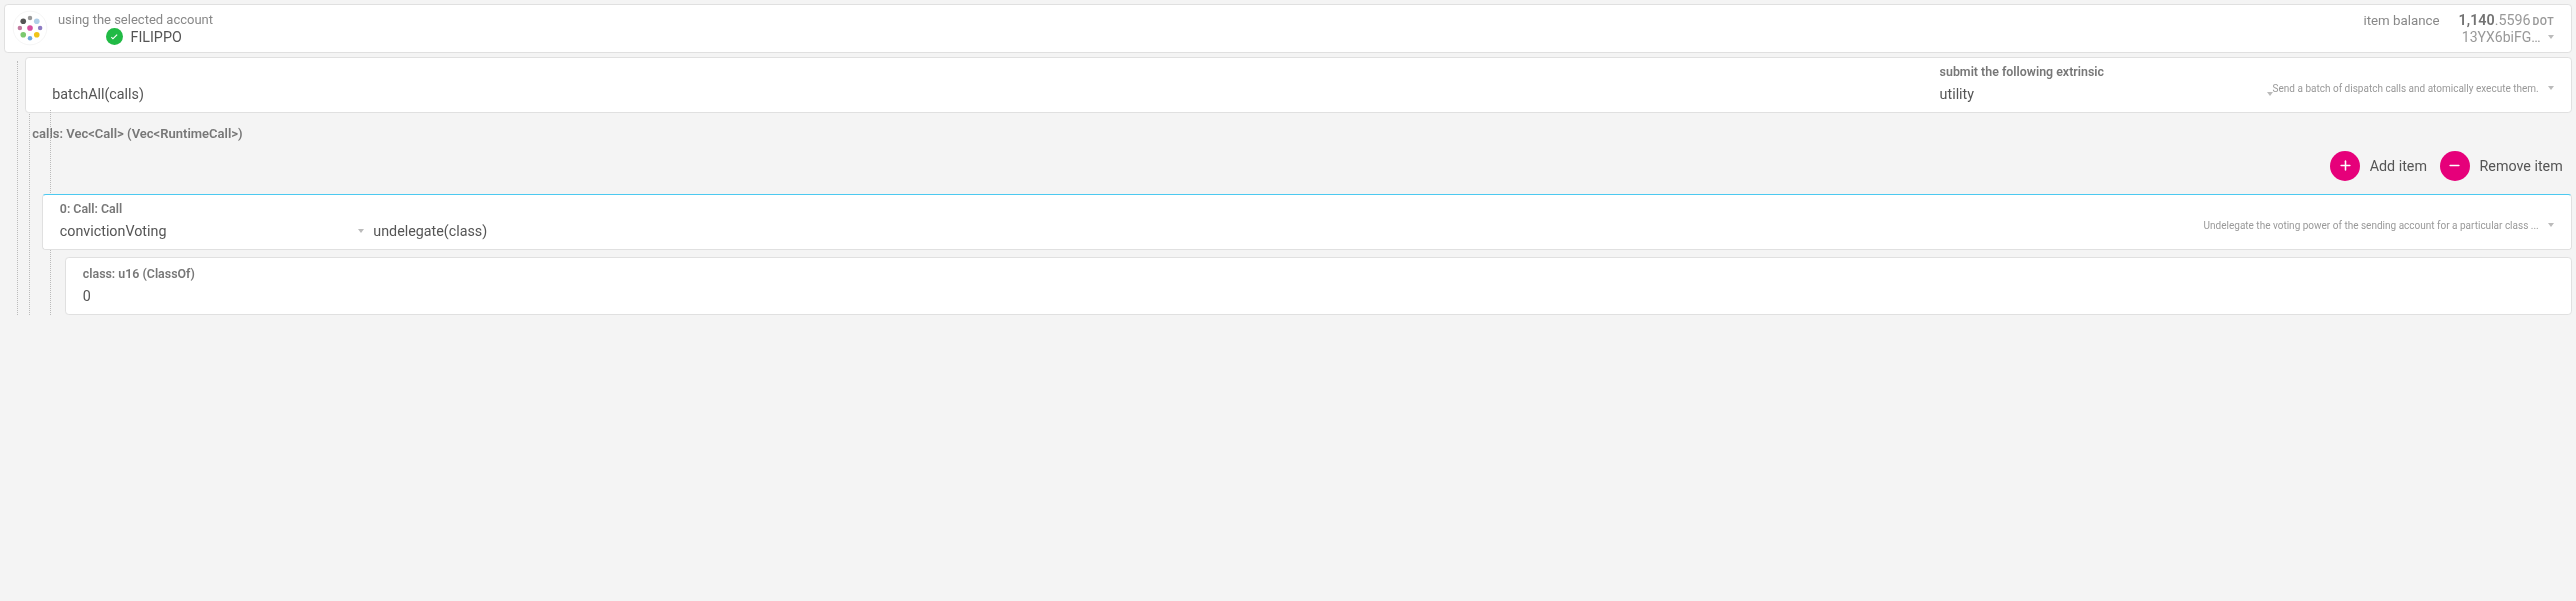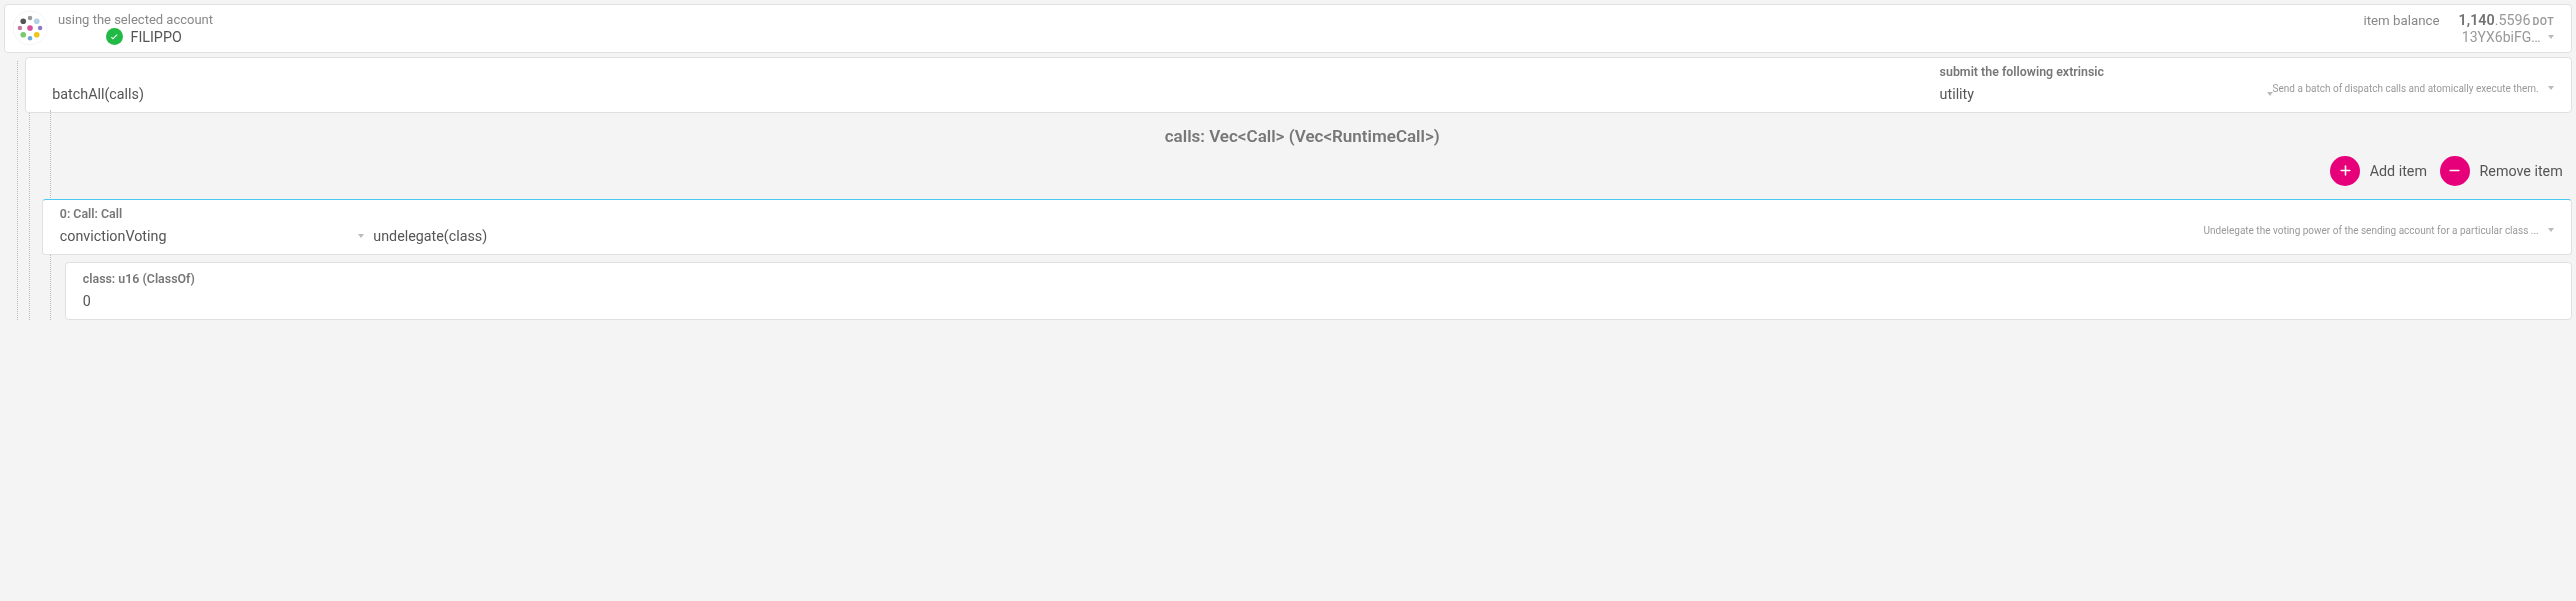--- a/index.html
+++ b/index.html
@@ -56,21 +56,21 @@
     padding: 5.7px 17px 9.5px 17px;
   }
   .ext-col { display:flex; flex-direction:column; }
   .ext-module-col { flex:0 0 333px; }
   .ext-method-col { flex:1; padding-left:9.5px;}
   .ext-desc-col { flex:0 0 auto; display:flex; align-items:center; gap:9.5px; }
   .field-label { color:#777; font-size:12.4px; font-weight:600; margin-bottom:3.8px;}
   .sel-row { display:flex; align-items:center; justify-content:space-between; color:#444; font-size:14.3px; padding-top:3.8px;}
   .sel-value { color:#555; }
   .ext-desc { color:#999; font-size:10px; padding-top:19px; }
-  .calls-label { color:#777; font-size:17px; font-weight:600; margin:13.3px 0 9.5px 28.5px;text-align:center; }
+  .calls-label { color:#777; font-size:13px; font-weight:600; margin:13.3px 0 9.5px 28.5px; }
   .btn-row { display:flex; justify-content:flex-end; gap:13px; margin: 9.5px 9.5px 13.3px 0; }
   .pill-btn { display:flex; align-items:center; gap:9.5px; cursor:pointer; }
   .round-icon {
     width:30px; height:30px; border-radius:50%;
     background:#e6007a;
     display:flex; align-items:center; justify-content:center;
     color:#fff;
   }
   .round-icon svg { width:15px; height:15px; stroke:#fff; stroke-width:2.5; fill:none; stroke-linecap:round;}
   .pill-text { color:#555; font-size:14.3px; }

